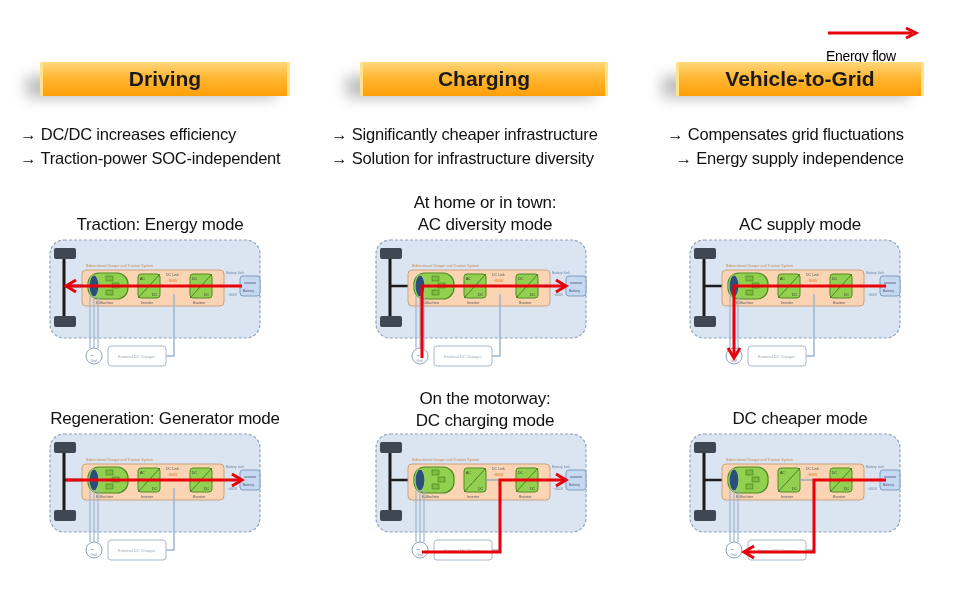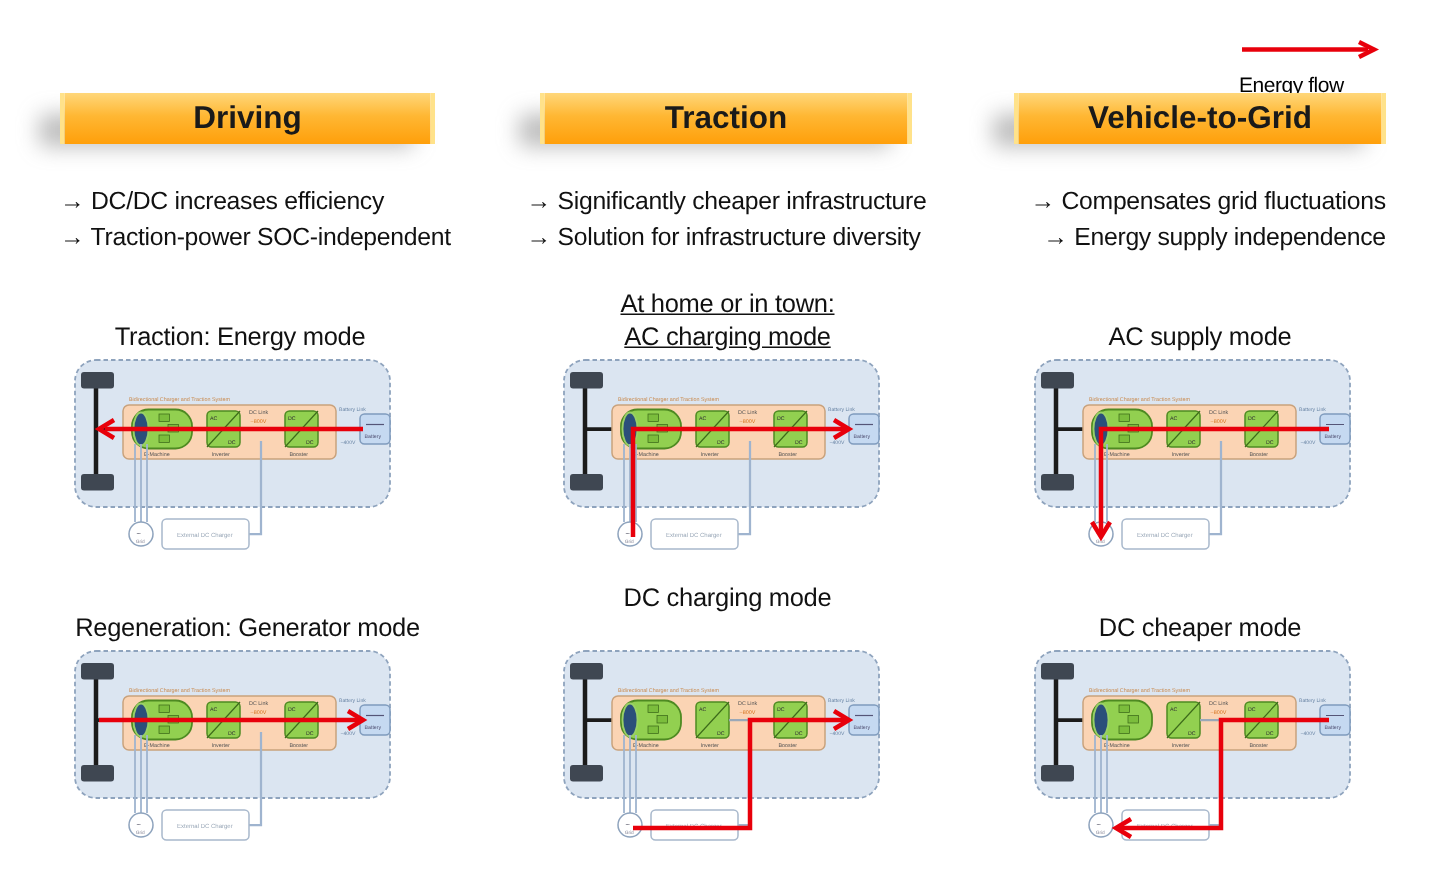--- a/index.html
+++ b/index.html
@@ -17,21 +17,21 @@
     background: rgba(110,110,110,0.45); filter: blur(7px); border-radius: 4px;
   }
   .banner {
     position: absolute; left: 0; top: 12px; width: 100%; height: 34px;
     background: linear-gradient(to bottom, #ffd77a 0%, #ffb733 45%, #ff9f0a 100%);
     border-left: 3px solid #ffe28a; border-right: 3px solid #ffe28a; box-sizing: border-box;
     display: flex; align-items: center; justify-content: center;
     font-size: 21px; font-weight: bold; color: #1a1a1a;
   }
 
-  .bullets { position: absolute; top: 122px; font-size: 16.5px; line-height: 24px; color: #111; letter-spacing: -0.2px; white-space: nowrap; margin-left: 20px; }
+  .bullets { position: absolute; top: 122px; font-size: 16.5px; line-height: 24px; color: #111; letter-spacing: -0.2px; white-space: nowrap; }
   .mode-title { position: absolute; font-size: 17px; color: #111; text-align: center; line-height: 22px; letter-spacing: -0.2px; white-space: nowrap; }
 
   .diagram { position: absolute; width: 230px; height: 140px; }
   .diagram svg { position: absolute; left: 0; top: 0; }
 </style>
 </head>
 <body>
 
 <div class="legend">
   <span class="lbl">Energy flow</span>
@@ -45,21 +45,21 @@
   <div class="banner-shadow"></div>
   <div class="banner">Driving</div>
 </div>
 <div class="bullets" style="left:20px;">
   <div>→ DC/DC increases efficiency</div>
   <div>→ Traction-power SOC-independent</div>
 </div>
 
 <div class="banner-wrap" style="left:360px;width:248px;">
   <div class="banner-shadow"></div>
-  <div class="banner">Traction</div>
+  <div class="banner">Charging</div>
 </div>
 <div class="bullets" style="left:331px;">
   <div>→ Significantly cheaper infrastructure</div>
   <div>→ Solution for infrastructure diversity</div>
 </div>
 
 <div class="banner-wrap" style="left:676px;width:248px;">
   <div class="banner-shadow"></div>
   <div class="banner">Vehicle-to-Grid</div>
 </div>
@@ -67,25 +67,26 @@
   <div>→ Compensates grid fluctuations</div>
   <div>→ Energy supply independence</div>
 </div>
 
 <div class="mode-title" style="left:40px;width:240px;top:214px;">
   <div>Traction: Energy mode</div>
 </div>
 <div class="mode-title" style="left:20px;width:290px;top:408px;">
   <div>Regeneration: Generator mode</div>
 </div>
-<div class="mode-title" style="left:365px;width:240px;top:192px;text-decoration:underline;">
+<div class="mode-title" style="left:365px;width:240px;top:192px;">
   <div>At home or in town:</div>
-  <div>AC charging mode</div>
+  <div>AC diversity mode</div>
 </div>
 <div class="mode-title" style="left:365px;width:240px;top:388px;">
+  <div>On the motorway:</div>
   <div>DC charging mode</div>
 </div>
 <div class="mode-title" style="left:680px;width:240px;top:214px;">
   <div>AC supply mode</div>
 </div>
 <div class="mode-title" style="left:680px;width:240px;top:408px;">
   <div>DC cheaper mode</div>
 </div>
 
 <div class="diagram" style="left:46px;top:236px;">

